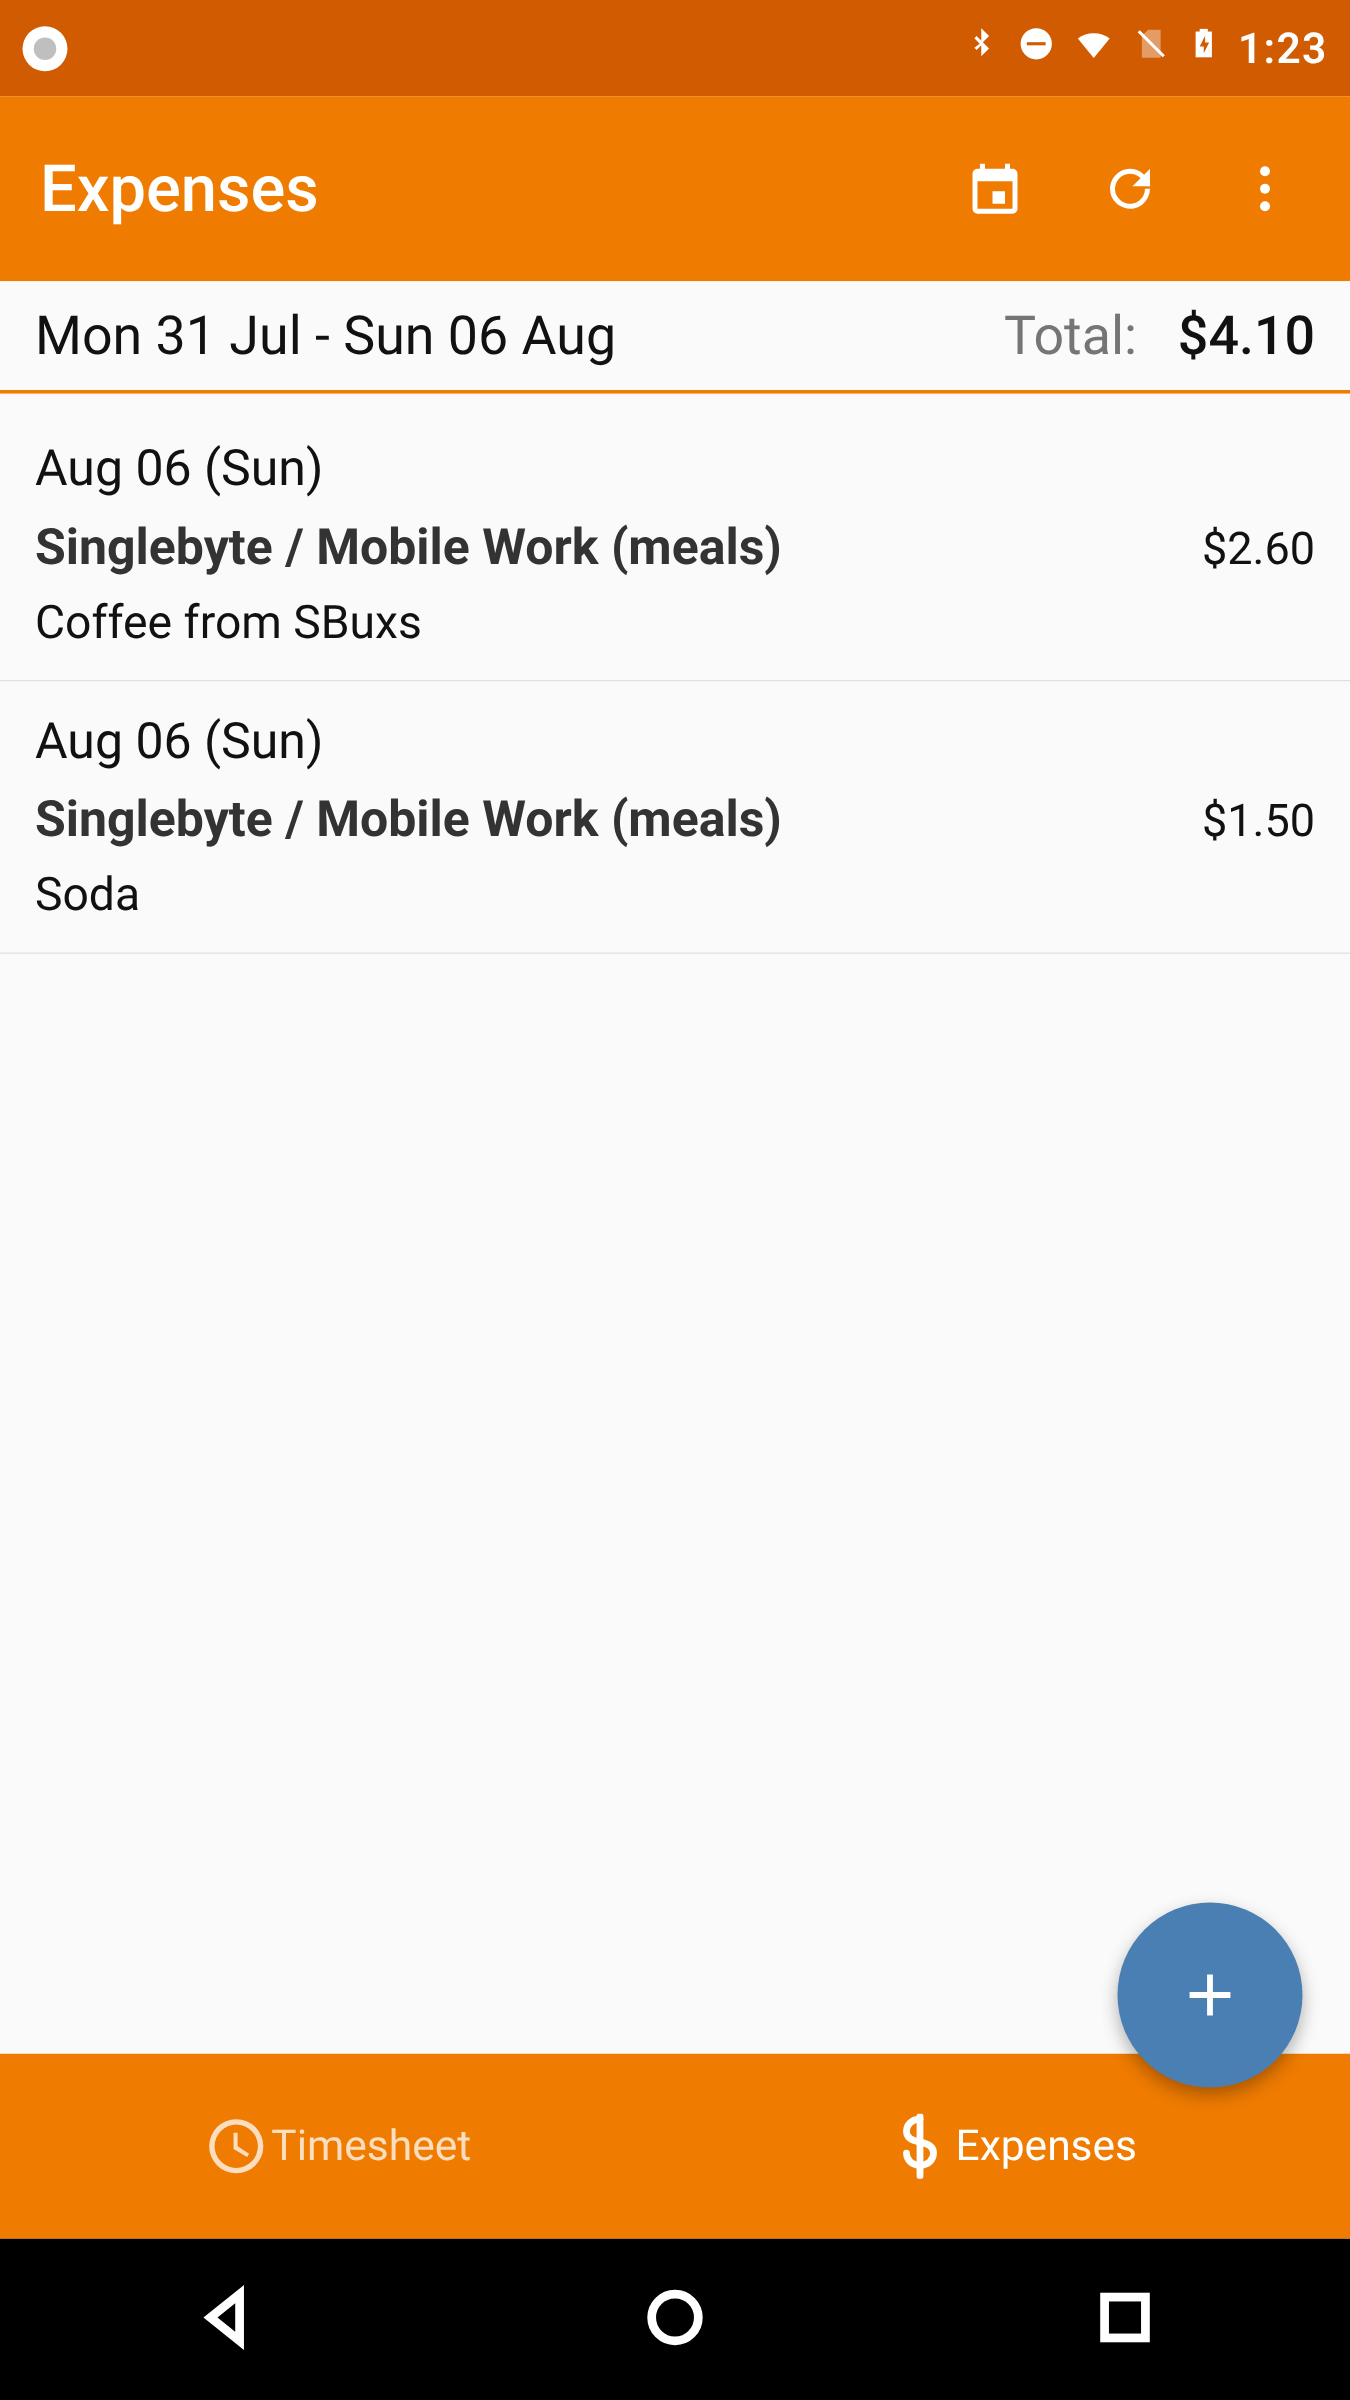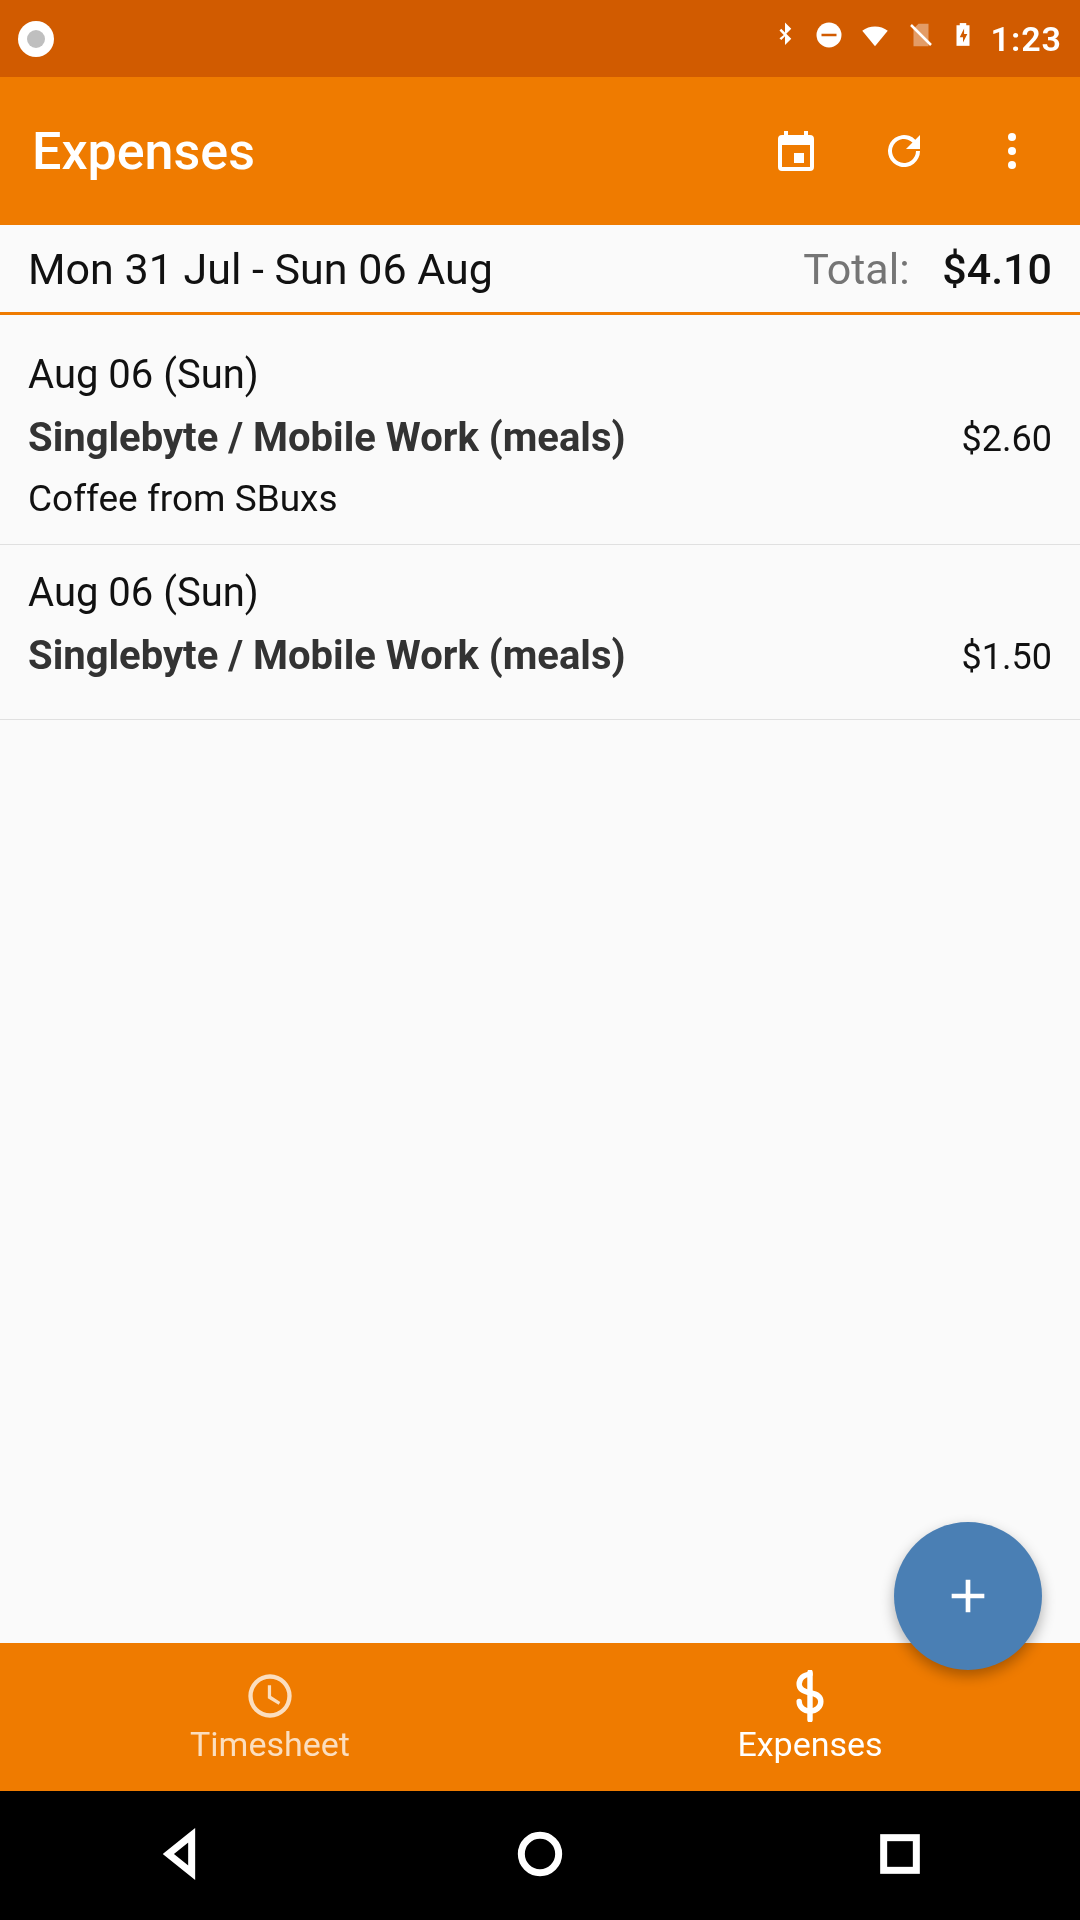--- a/index.html
+++ b/index.html
@@ -36,21 +36,21 @@
   .exp-cat { font-size: 40px; font-weight: 700; color: #333; }
   .exp-amt { font-size: 36px; color: #111; }
   .exp-desc { font-size: 37px; color: #111; }
 
   
   .fab { position: absolute; right: 38px; bottom: 250px; width: 148px; height: 148px; border-radius: 50%; background: #4a7fb4; display: flex; align-items: center; justify-content: center; box-shadow: 0 6px 14px rgba(0,0,0,0.3); }
   .fab svg { width: 56px; height: 56px; fill: #fff; }
 
   
   .bottom-nav { height: 148px; background: #ef7b00; display: flex; }
-  .nav-item { flex: 1; display: flex; flex-direction: column; align-items: center; justify-content: center; gap: 2px; color: #fff; }
+  .nav-item { flex: 1; display: flex; flex-direction: row; align-items: center; justify-content: center; gap: 2px; color: #fff; }
   .nav-item svg { width: 52px; height: 52px; fill: #fff; }
   .nav-item.inactive { opacity: 0.75; }
   .nav-label { font-size: 34px; }
 
   
   .device-nav { height: 129px; background: #000; display: flex; align-items: center; justify-content: space-around; }
   .device-nav svg { width: 56px; height: 56px; fill: none; stroke: #fff; stroke-width: 3; }
   .device-nav .circle{stroke-width:3;}
 </style>
 </head>
@@ -135,20 +135,21 @@
         <span class="exp-amt">$2.60</span>
       </div>
       <div class="exp-desc">Coffee from SBuxs</div>
     </div>
     <div class="expense-item">
       <div class="exp-date">Aug 06 (Sun)</div>
       <div class="exp-row">
         <span class="exp-cat">Singlebyte / Mobile Work (meals)</span>
         <span class="exp-amt">$1.50</span>
       </div>
+      <div class="exp-desc">Soda</div>
     </div>
   </div>
 
   <div class="fab">
     <svg viewBox="0 0 24 24">
         <path d="M11 5h2v6h6v2h-6v6h-2v-6H5v-2h6z"></path>
       </svg>
   </div>
 
   <div class="bottom-nav">

